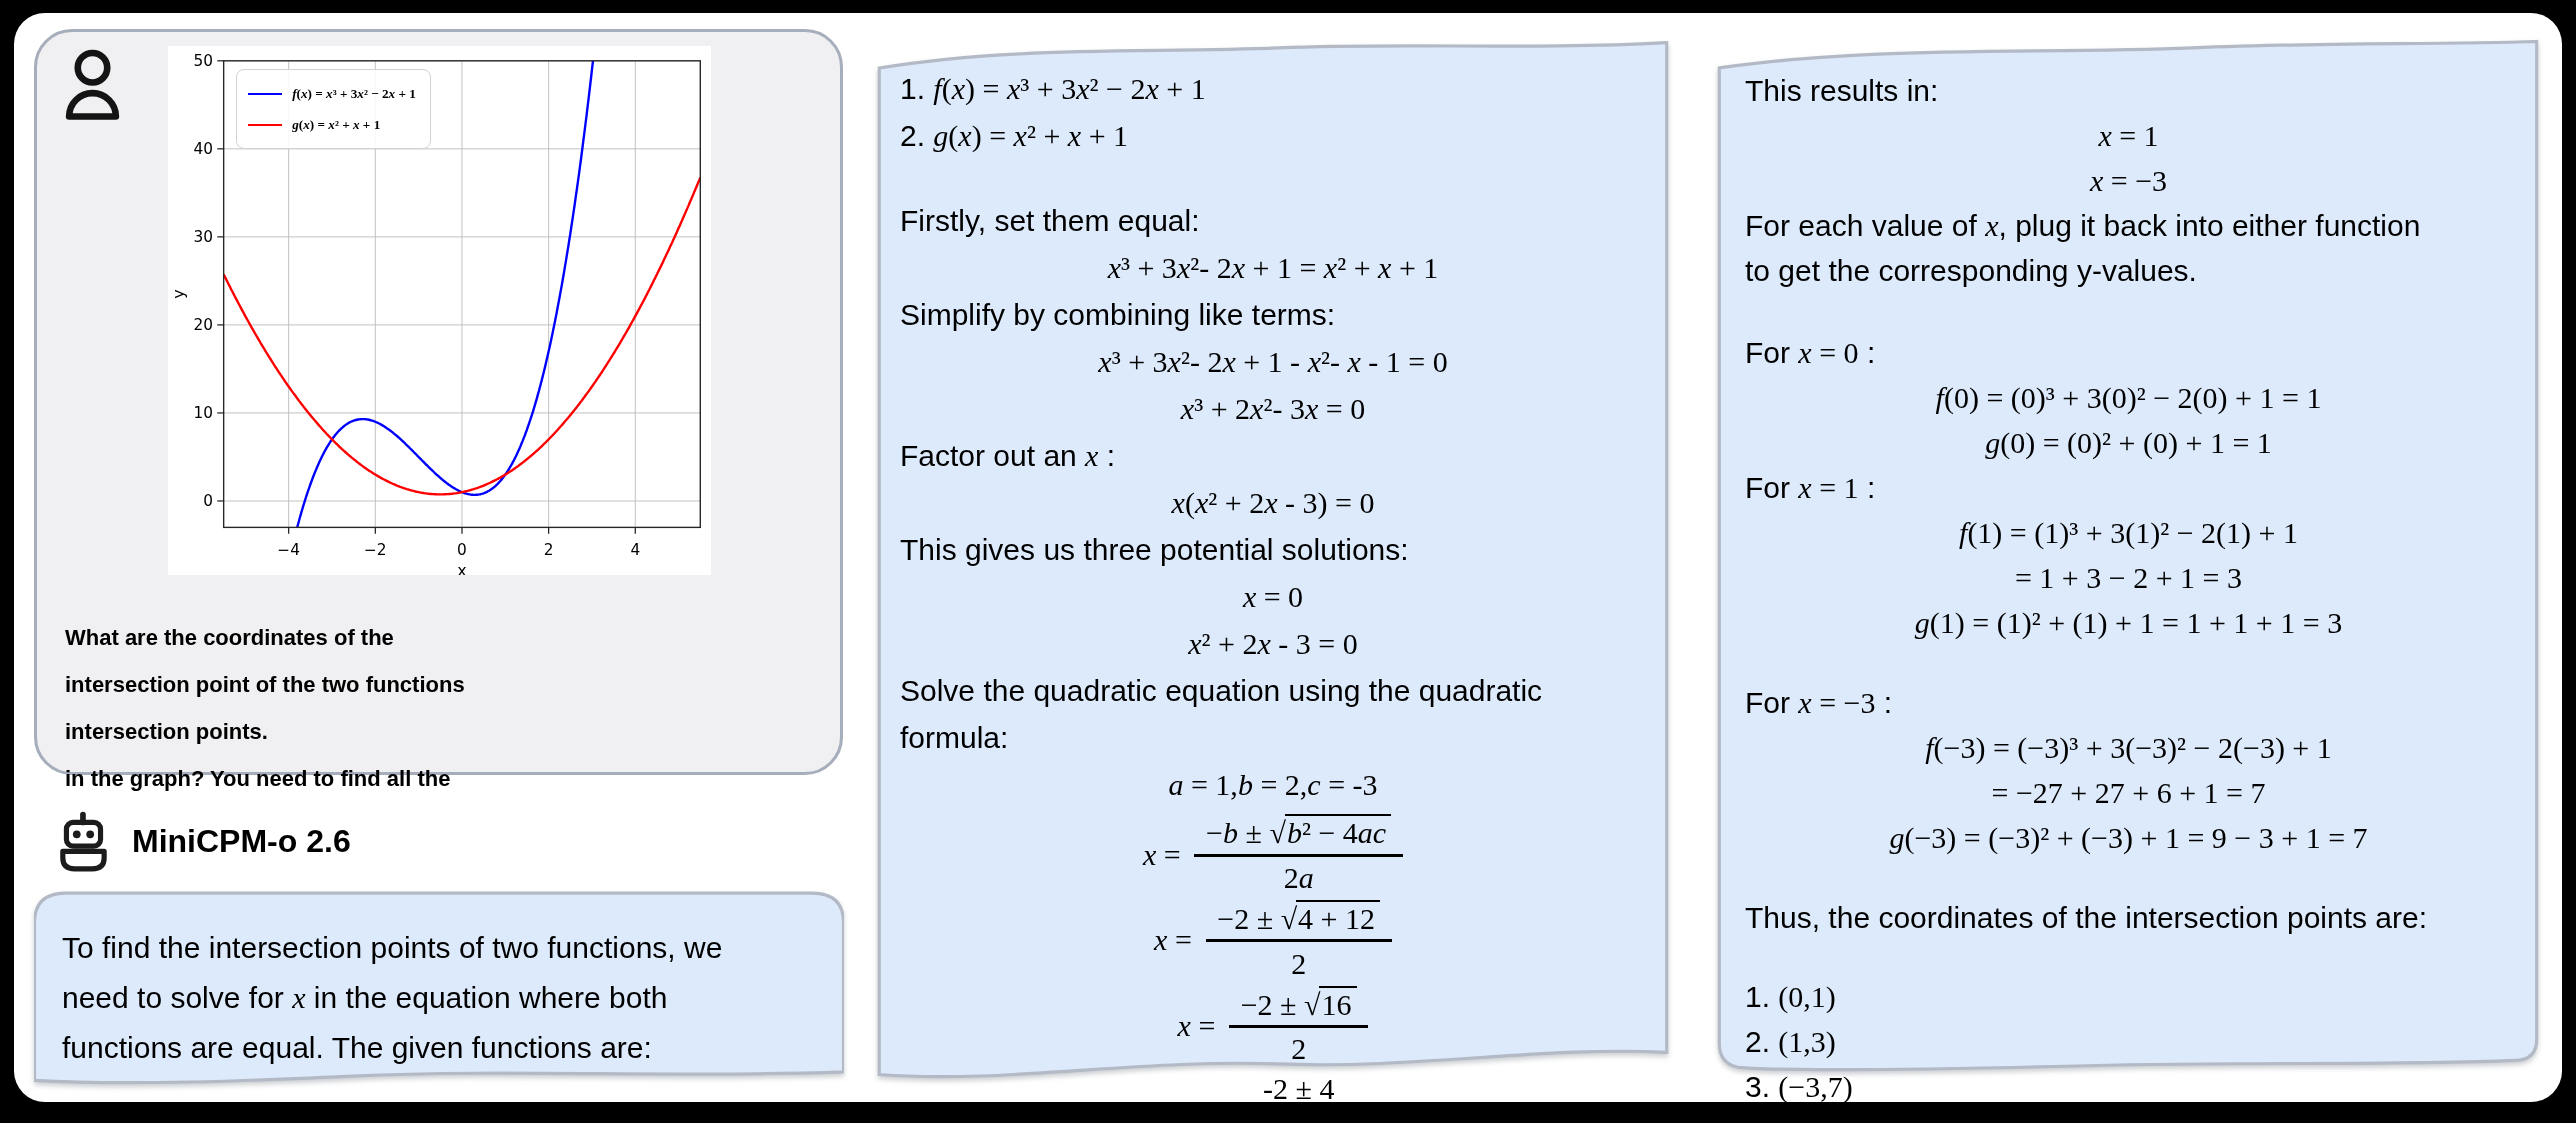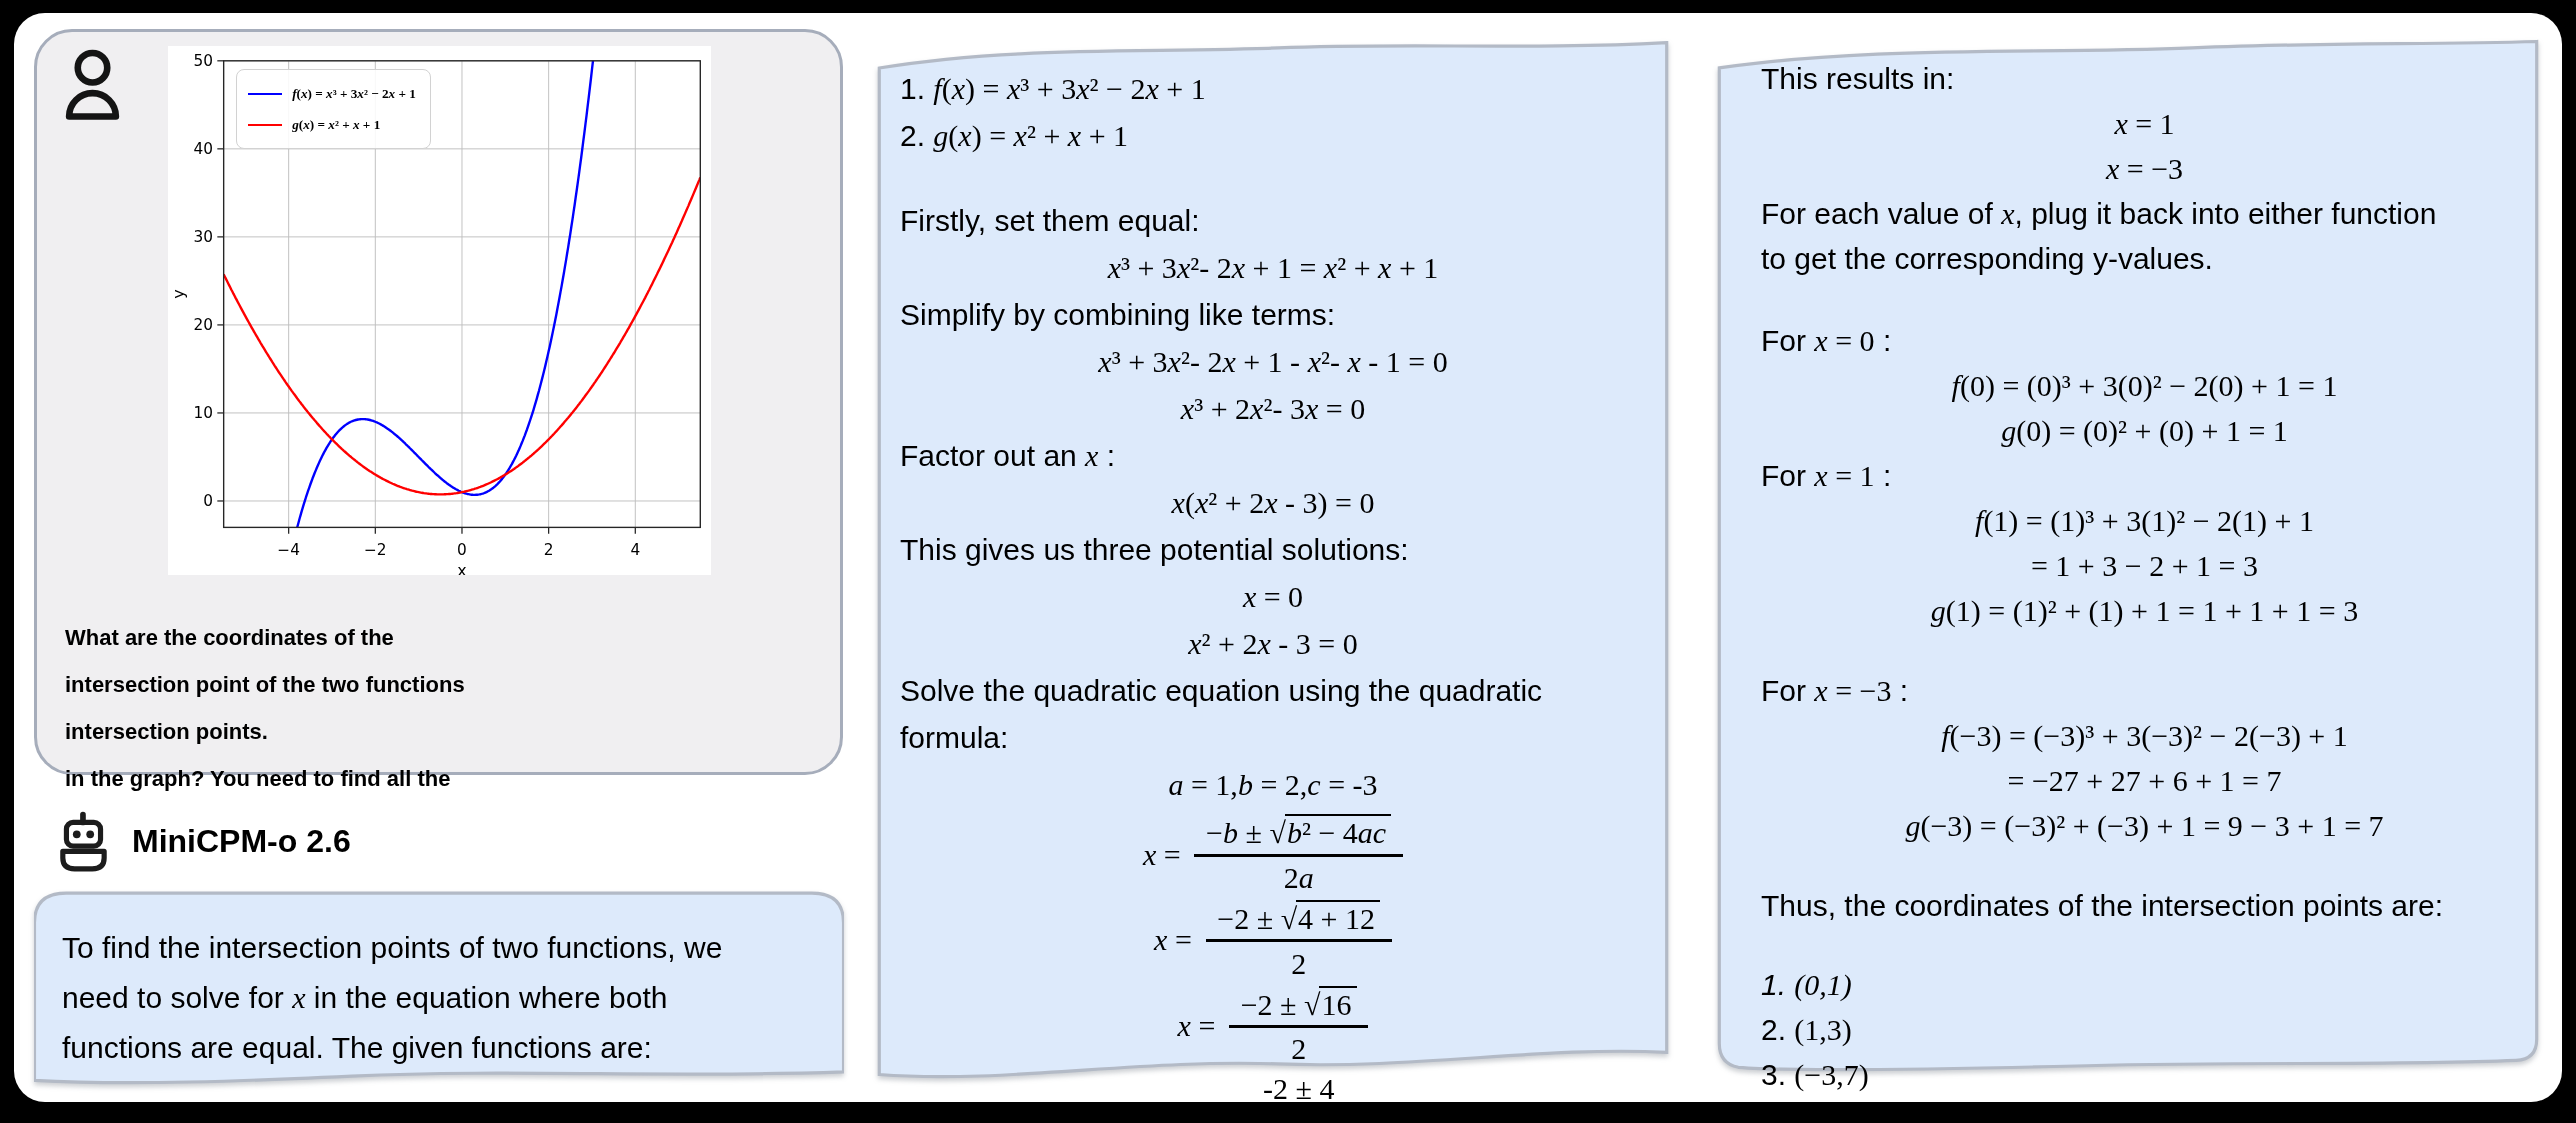--- a/index.html
+++ b/index.html
@@ -193,36 +193,36 @@
           <span class="den math">2</span>
         </span>
       </div>
     </div>
 
   <svg class="shape" style="left:1716px;top:33px;" width="824" height="1056" viewBox="0 0 1557 1996">
     <path d="M6,66 C300,24 600,40 900,28 C1150,18 1350,22 1551,16
              L1551,1902 Q1551,1940 1512,1942 C1260,1952 1000,1944 700,1952
              C420,1959 150,1964 42,1955 Q6,1948 6,1910 Z" fill="#ddeafb" stroke="#b3bac6" stroke-width="6"></path>
   </svg>
-  <div class="panel-text" style="left:1745px;top:56px;width:767px;line-height:45px;margin-left:16px;">
+  <div class="panel-text" style="left:1745px;top:68px;width:767px;line-height:45px;">
       <div class="ln l"><span class="txt">This results in:</span></div>
       <div class="ln c"><span class="math"><i>x</i> = 1</span></div>
       <div class="ln c"><span class="math"><i>x</i> = −3</span></div>
       <div class="ln l"><span class="txt">For each value of </span><span class="math"><i>x</i></span><span class="txt">, plug it back into either function</span></div>
       <div class="ln l"><span class="txt">to get the corresponding y-values.</span></div>
       <div class="ln l" style="margin-top: 37px;"><span class="txt">For </span><span class="math"><i>x</i> = 0</span><span class="txt"> :</span></div>
       <div class="ln c"><span class="math"><i>f</i>(0) = (0)³ + 3(0)² − 2(0) + 1 = 1</span></div>
       <div class="ln c"><span class="math"><i>g</i>(0) = (0)² + (0) + 1 = 1</span></div>
       <div class="ln l"><span class="txt">For </span><span class="math"><i>x</i> = 1</span><span class="txt"> :</span></div>
       <div class="ln c"><span class="math"><i>f</i>(1) = (1)³ + 3(1)² − 2(1) + 1</span></div>
       <div class="ln c"><span class="math">= 1 + 3 − 2 + 1 = 3</span></div>
       <div class="ln c"><span class="math"><i>g</i>(1) = (1)² + (1) + 1 = 1 + 1 + 1 = 3</span></div>
       <div class="ln l" style="margin-top: 35px;"><span class="txt">For </span><span class="math"><i>x</i> = −3</span><span class="txt"> :</span></div>
       <div class="ln c"><span class="math"><i>f</i>(−3) = (−3)³ + 3(−3)² − 2(−3) + 1</span></div>
       <div class="ln c"><span class="math">= −27 + 27 + 6 + 1 = 7</span></div>
       <div class="ln c"><span class="math"><i>g</i>(−3) = (−3)² + (−3) + 1 = 9 − 3 + 1 = 7</span></div>
       <div class="ln l" style="margin-top: 35px;"><span class="txt">Thus, the coordinates of the intersection points are:</span></div>
-      <div class="ln l" style="margin-top: 34px; font-style: italic;"><span class="txt">1. </span><span class="math">(0,1)</span></div>
+      <div class="ln l" style="margin-top: 34px;"><span class="txt">1. </span><span class="math">(0,1)</span></div>
       <div class="ln l"><span class="txt">2. </span><span class="math">(1,3)</span></div>
       <div class="ln l"><span class="txt">3. </span><span class="math">(−3,7)</span></div>
     </div>
 </div>
 
 
 </body></html>

